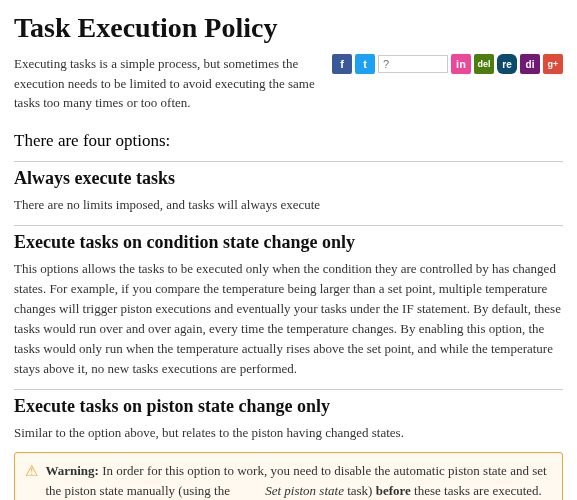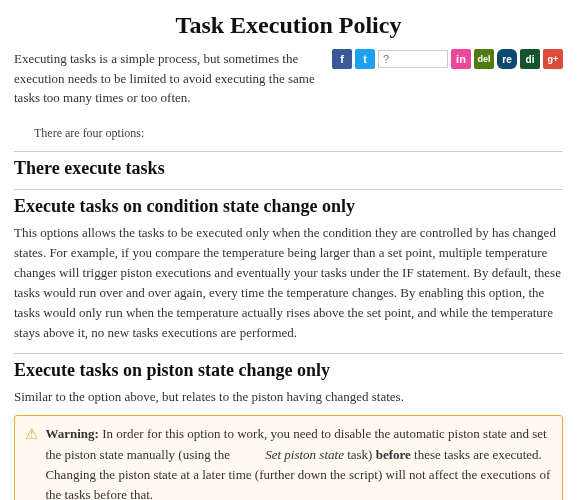--- a/index.html
+++ b/index.html
@@ -12,26 +12,25 @@
       font-family: Georgia, 'Times New Roman', Times, serif;
       font-size: 13px;
       color: #333;
       background: #fff;
       width: 577px;
       min-height: 500px;
       padding: 12px 14px;
     }
 
     h1.page-title {
-      font-size: 24px;
+      font-size: 28px;
       font-weight: bold;
       color: #111;
       margin-bottom: 10px;
       font-family: Georgia, serif;
-      text-align: center;
     }
 
     .intro-section {
       display: flex;
       justify-content: space-between;
       align-items: flex-start;
       margin-bottom: 18px;
     }
 
     .intro-text {
@@ -62,39 +61,38 @@
       border-radius: 2px;
       text-decoration: none;
       font-family: Arial, sans-serif;
     }
 
     .social-icon.facebook { background: #3b5998; }
     .social-icon.twitter { background: #1da1f2; }
     .social-icon.linkedin { background: #ec4899; }
     .social-icon.delicious { background: #4d7c0f; }
     .social-icon.reddit { background: #0c4a6e; border-radius: 6px; }
-    .social-icon.digg { background: #14532d; }
+    .social-icon.digg { background: #701a75; }
     .social-icon.google { background: #dd4b39; }
 
     .search-box {
       border: 1px solid #ccc;
       padding: 2px 4px;
       font-size: 11px;
       width: 70px;
       height: 18px;
       vertical-align: middle;
       font-family: Arial, sans-serif;
     }
 
     .four-options {
       margin-top: 6px;
-      font-size: 12px;
-      color: #404040;
+      font-size: 17px;
+      color: #000000;
       margin-bottom: 10px;
-      margin-left: 20px;
     }
 
     hr.section-divider {
       border: none;
       border-top: 1px solid #ccc;
       margin: 10px 0 6px 0;
     }
 
     h2.section-heading {
       font-size: 18px;
@@ -168,21 +166,22 @@
     <a class="social-icon reddit" href="#" title="Reddit" style="font-size:10px;">re</a>
     <a class="social-icon digg" href="#" title="Digg" style="font-size:10px;">di</a>
     <a class="social-icon google" href="#" title="Google+" style="font-size:9px;">g+</a>
   </div>
 </div>
 
 <p class="four-options">There are four options:</p>
 
 <hr class="section-divider">
 <div class="content-section">
-  <h2 class="section-heading">There execute tasks</h2>
+  <h2 class="section-heading">Always execute tasks</h2>
+  <p class="section-body">There are no limits imposed, and tasks will always execute</p>
 </div>
 
 <hr class="section-divider">
 <div class="content-section">
   <h2 class="section-heading">Execute tasks on condition state change only</h2>
   <p class="section-body">This options allows the tasks to be executed only when the condition they are controlled by has changed states. For example, if you compare the temperature being larger than a set point, multiple temperature changes will trigger piston executions and eventually your tasks under the IF statement. By default, these tasks would run over and over again, every time the temperature changes. By enabling this option, the tasks would only run when the temperature actually rises above the set point, and while the temperature stays above it, no new tasks executions are performed.</p>
 </div>
 
 <hr class="section-divider">
 <div class="content-section">

